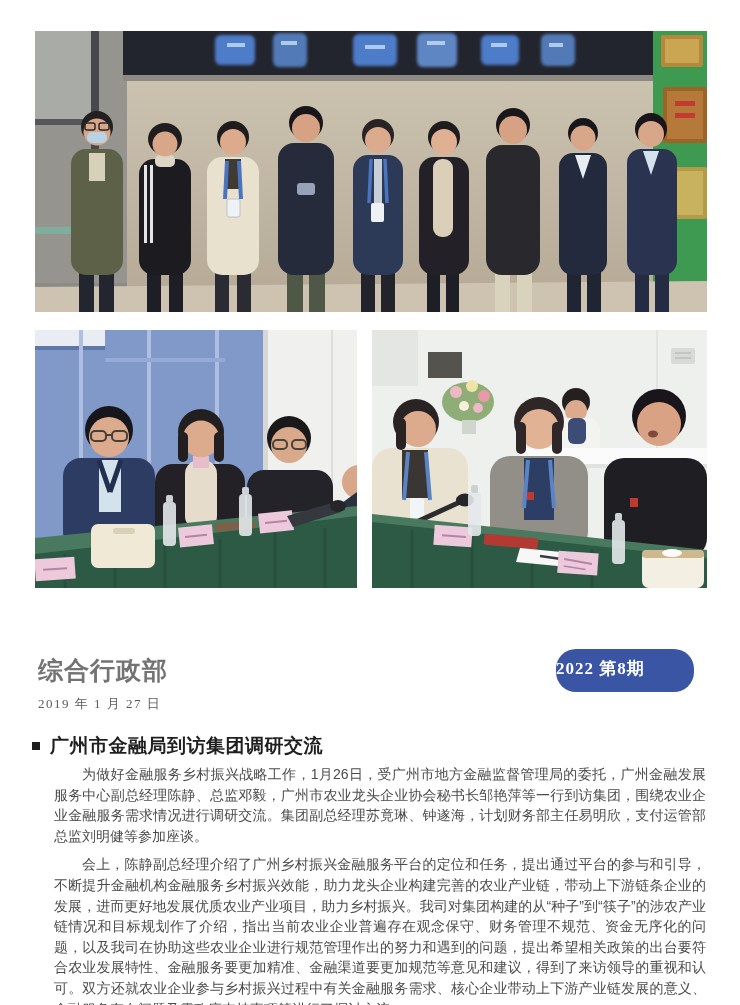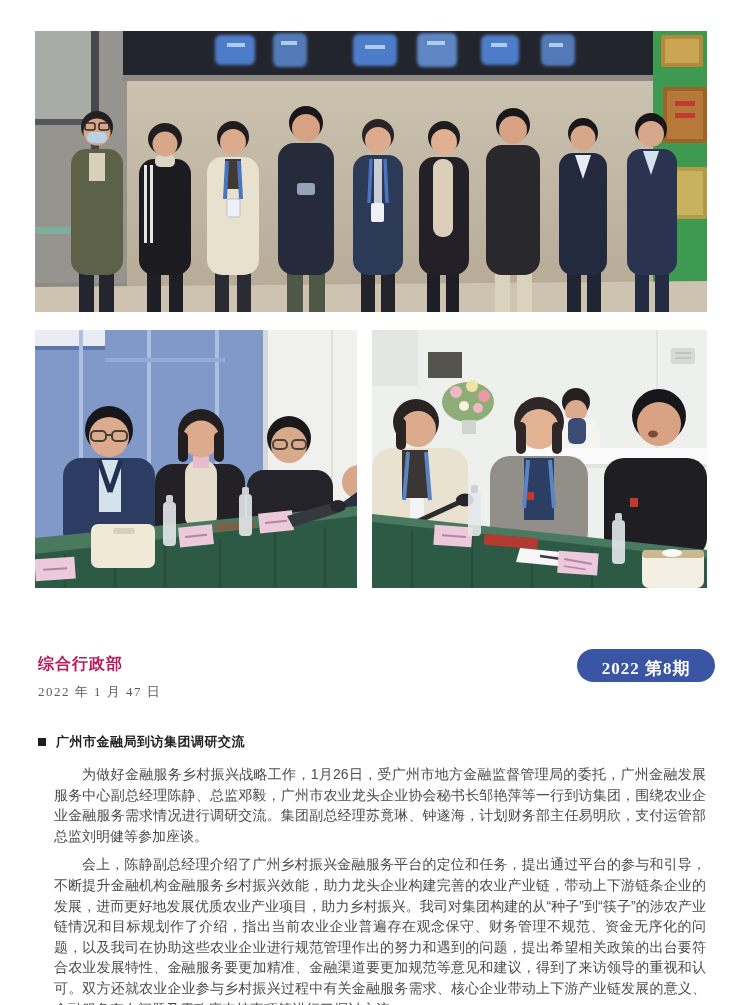--- a/index.html
+++ b/index.html
@@ -9,35 +9,35 @@
   }
   .photo { position:absolute; overflow:hidden; background:#d8d2c6; }
   .photo svg { display:block; }
   .photo-top  { left:35px; top:31px;  width:672px; height:281px; }
   .photo-bl   { left:35px; top:330px; width:322px; height:258px; }
   .photo-br   { left:372px; top:330px; width:335px; height:258px; }
 
   .meta-left { position:absolute; left:38px; top:654px; }
   .dept {
     font-family:Liberation Serif, serif;
-    font-weight:700; font-size:16px; color:#be185d; letter-spacing:1px;
+    font-weight:700; font-size:25px; color:#737373; letter-spacing:1px;
   }
   .date {
     margin-top:8px; font-family:"Liberation Serif","DejaVu Serif",serif;
     font-size:13px; color:#5c5c5c; letter-spacing:1.5px;
   }
   .issue-badge {
-    position:absolute; left:577px; top:649px; width:138px; height:33px;
-    background:#3a55a4; border-radius:20px; color:#ffffff; text-align:center;
+    position:absolute; left:556px; top:649px; width:138px; height:43px;
+    background:#3a55a4; border-radius:20px; color:#ffffff; 
     line-height:39px; font-family:"Liberation Serif","DejaVu Serif",serif;
     font-weight:700; font-size:17px; letter-spacing:1px;
   }
   .headline {
-    position:absolute; left:38px; top:733px; display:flex; align-items:center;
-    gap:10px; font-weight:700; font-size:13px; color:#1f1f1f; letter-spacing:.5px;
+    position:absolute; left:32px; top:733px; display:flex; align-items:center;
+    gap:10px; font-weight:700; font-size:19px; color:#1f1f1f; letter-spacing:.5px;
   }
   .bullet { width:8px; height:8px; background:#1f1f1f; flex:0 0 auto; }
   .body-text {
     position:absolute; left:38px; top:764px; width:668px;
     font-size:14px; line-height:20.6px; color:#4b4b4b; text-align:justify;
   }
   .body-text p { margin:0 0 8px 16px; text-indent:2em; }
 </style>
 </head>
 <body>
@@ -368,21 +368,21 @@
       <g>
         <rect x="270" y="220" width="62" height="38" rx="7" fill="#f3efe2"></rect>
         <rect x="270" y="220" width="62" height="8" rx="4" fill="#cdb88f"></rect>
         <ellipse cx="300" cy="223" rx="10" ry="4" fill="#fcfbf7"></ellipse>
       </g>
     </svg>
   </div>
 
   <div class="meta-left">
     <div class="dept">综合行政部</div>
-    <div class="date">2022 年 1 月 47 日</div>
+    <div class="date">2019 年 1 月 27 日</div>
   </div>
   <div class="issue-badge">2022 第8期</div>
 
   <div class="headline">
     <span class="bullet"></span>
     <span>广州市金融局到访集团调研交流</span>
   </div>
   <div class="body-text">
     <p>为做好金融服务乡村振兴战略工作，1月26日，受广州市地方金融监督管理局的委托，广州金融发展服务中心副总经理陈静、总监邓毅，广州市农业龙头企业协会秘书长邹艳萍等一行到访集团，围绕农业企业金融服务需求情况进行调研交流。集团副总经理苏竟琳、钟遂海，计划财务部主任易明欣，支付运管部总监刘明健等参加座谈。</p>
     <p>会上，陈静副总经理介绍了广州乡村振兴金融服务平台的定位和任务，提出通过平台的参与和引导，不断提升金融机构金融服务乡村振兴效能，助力龙头企业构建完善的农业产业链，带动上下游链条企业的发展，进而更好地发展优质农业产业项目，助力乡村振兴。我司对集团构建的从“种子”到“筷子”的涉农产业链情况和目标规划作了介绍，指出当前农业企业普遍存在观念保守、财务管理不规范、资金无序化的问题，以及我司在协助这些农业企业进行规范管理作出的努力和遇到的问题，提出希望相关政策的出台要符合农业发展特性、金融服务要更加精准、金融渠道要更加规范等意见和建议，得到了来访领导的重视和认可。双方还就农业企业参与乡村振兴过程中有关金融服务需求、核心企业带动上下游产业链发展的意义、金融服务存在问题及需政府支持事项等进行了探讨交流。</p>

